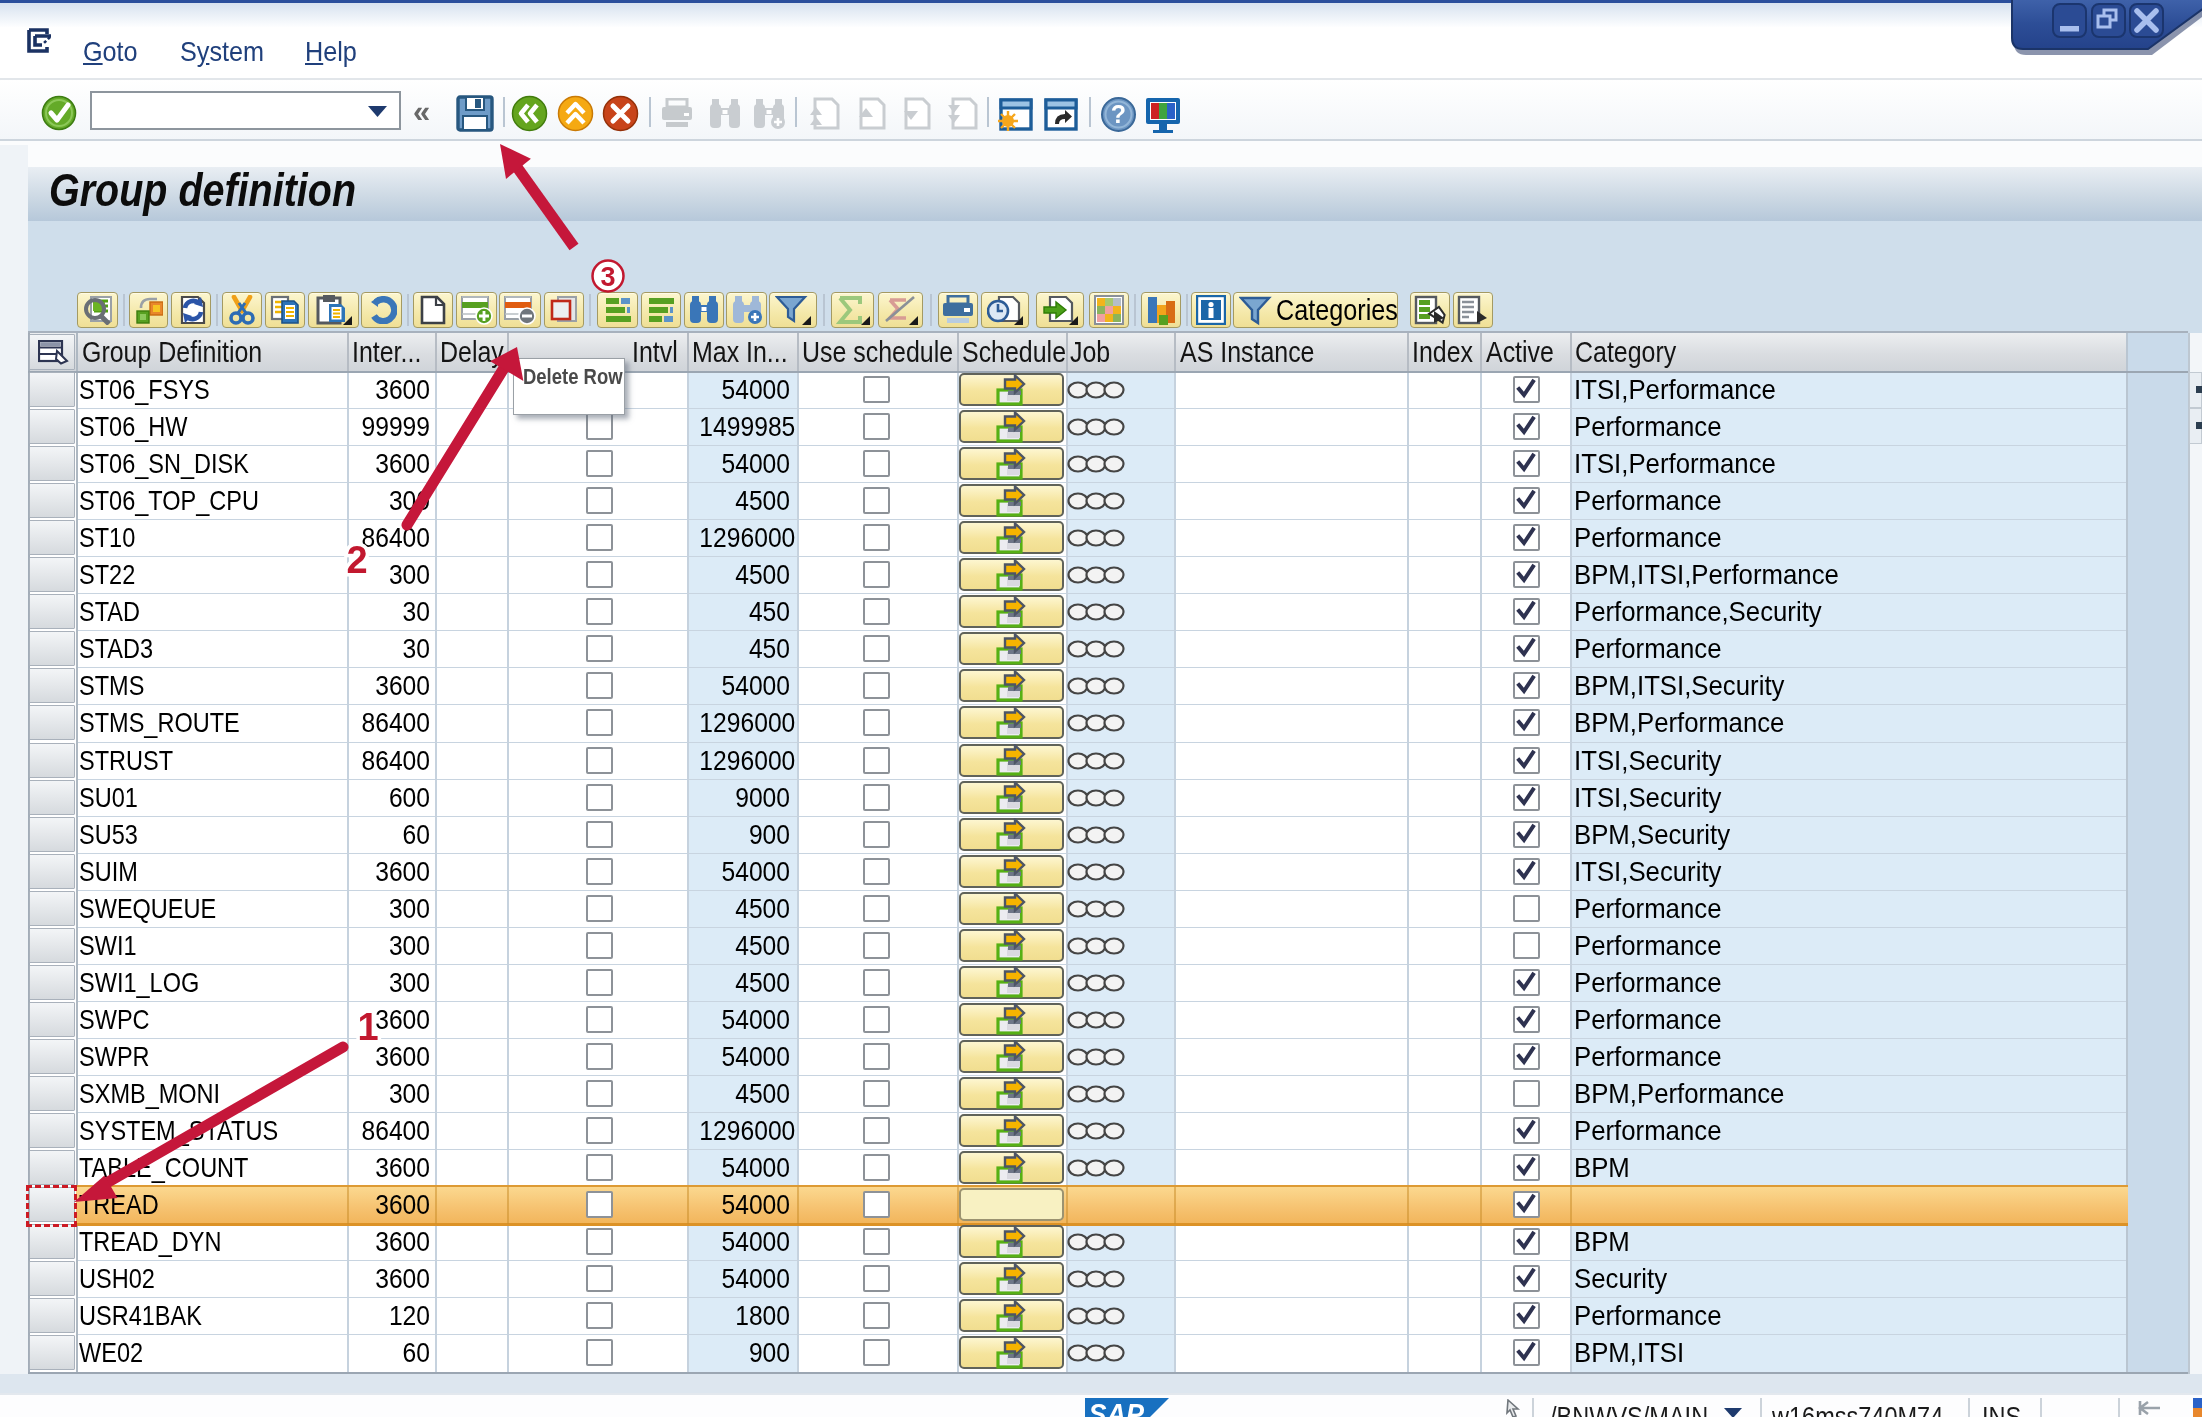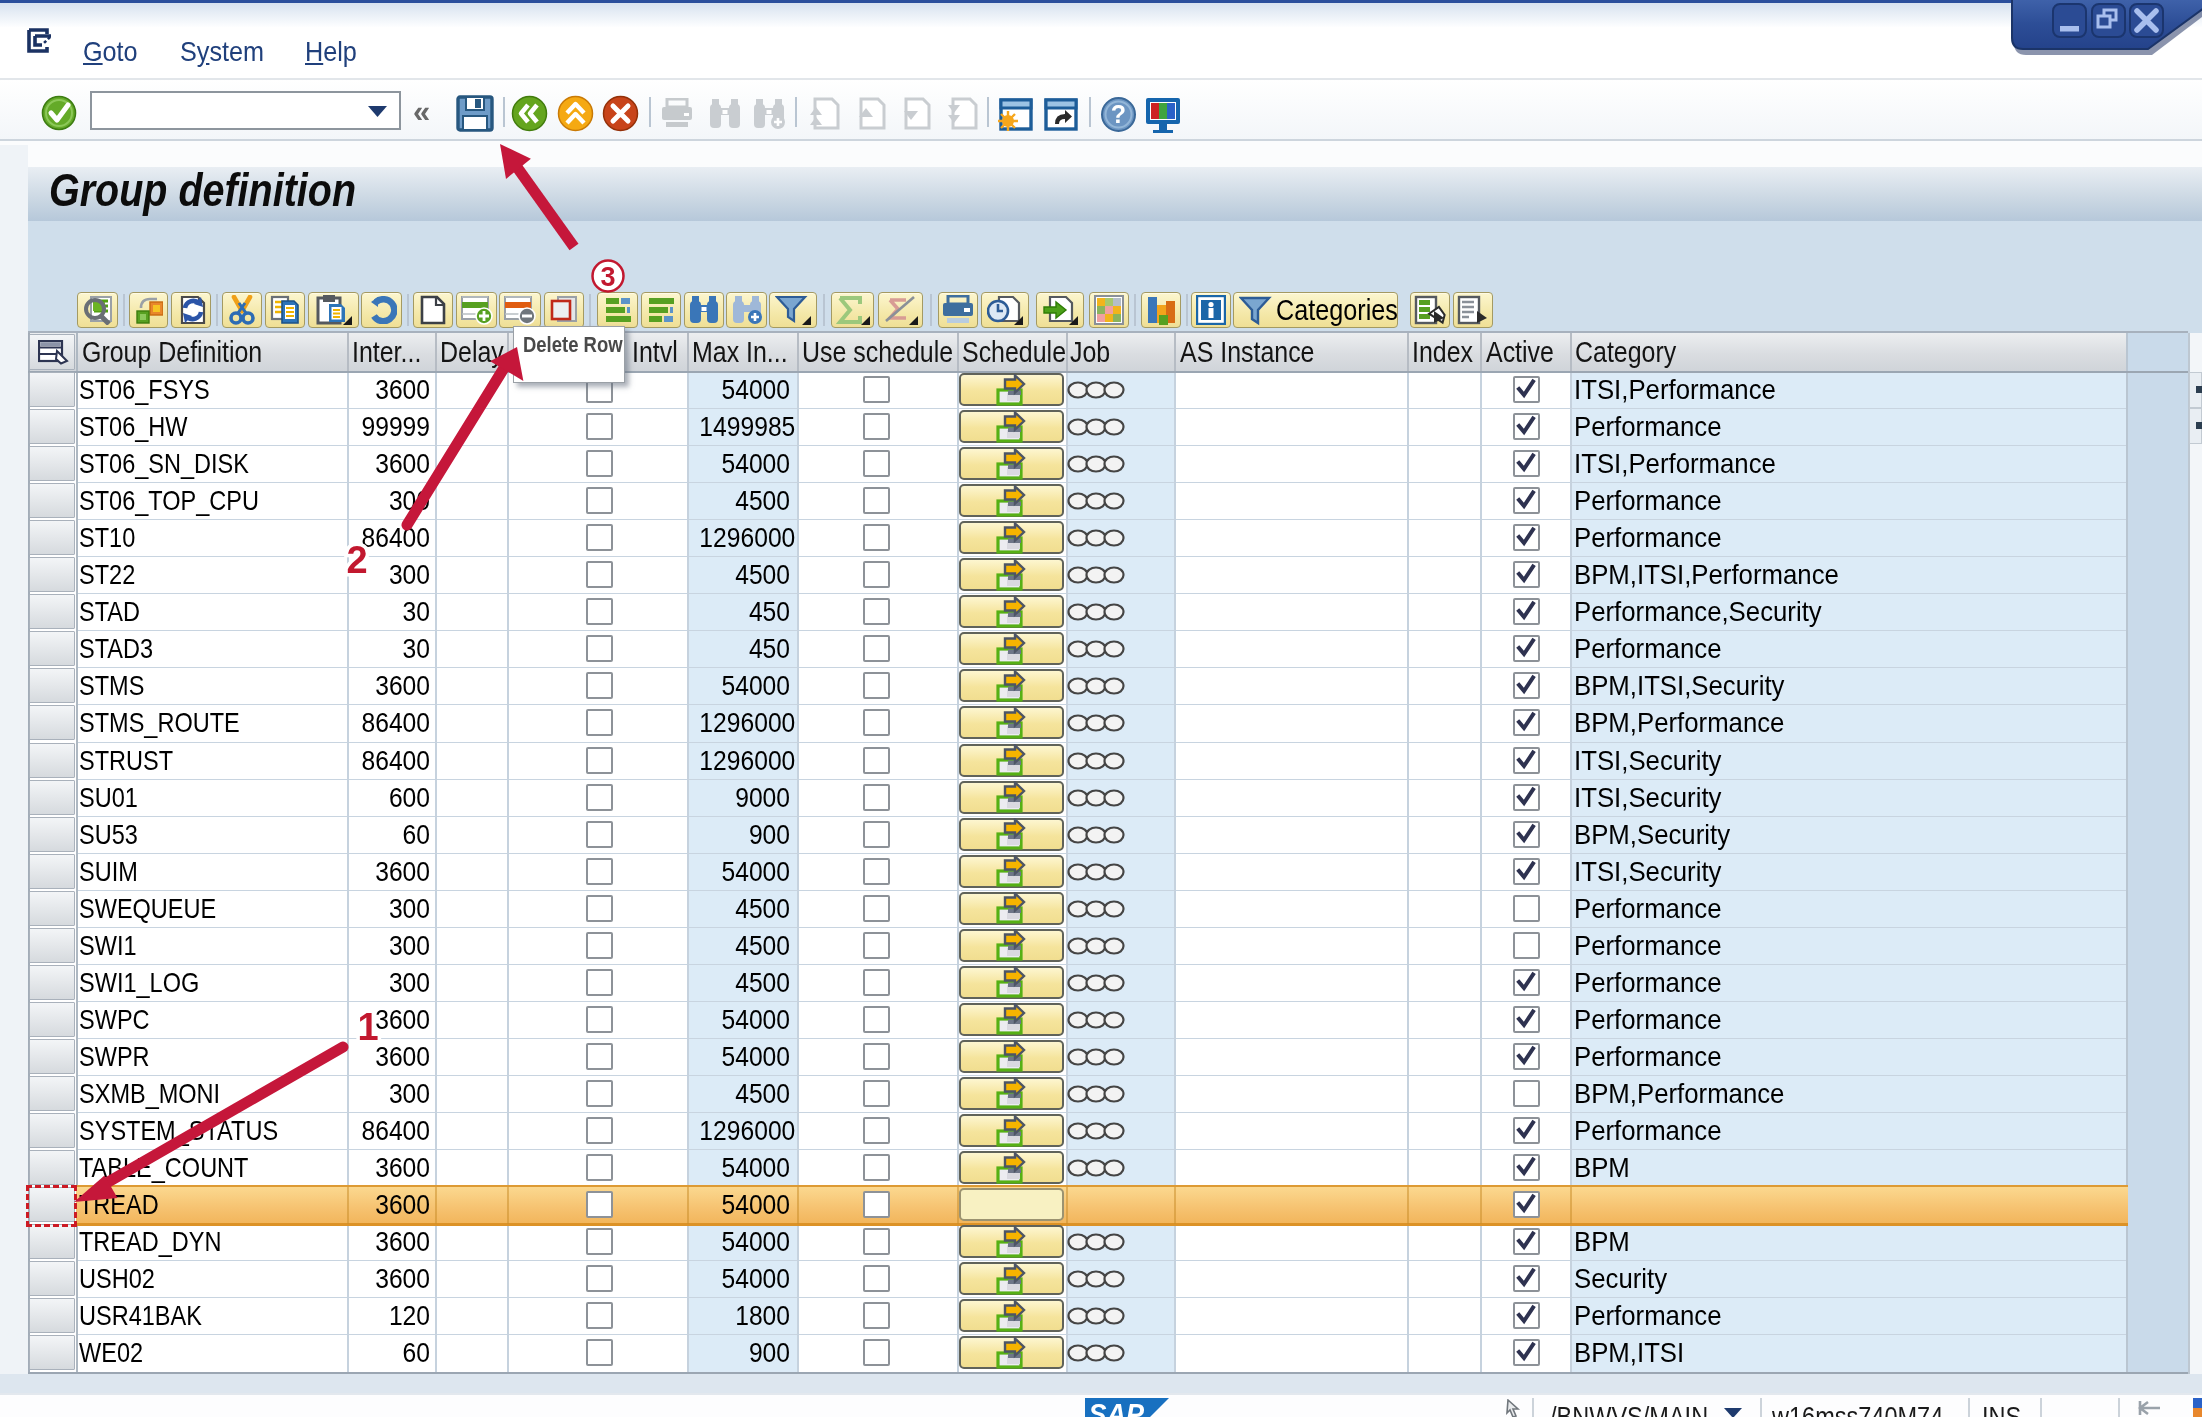--- a/index.html
+++ b/index.html
@@ -1124,21 +1124,21 @@
 <ellipse cx="29" cy="9" rx="9.5" ry="7.5" fill="#f3f3f3" stroke="#454545" stroke-width="2.2"></ellipse>
 <ellipse cx="47" cy="9" rx="9.5" ry="7.5" fill="#f3f3f3" stroke="#454545" stroke-width="2.2"></ellipse>
 </svg>
 <div class="cb" style="left:1513px;top:1339.3px">
     <svg width="23" height="23" viewBox="0 0 23 23" style="position:absolute;left:0;top:0">
       <path d="M4,11 L9,17 L18,3.5" fill="none" stroke="#2e3250" stroke-width="4" stroke-linecap="square"></path>
     </svg>
   </div>
 <div class="cat" style="left:1574px;top:1334.3px;line-height:37px">BPM,ITSI</div>
 <div class="a" style="left:26px;top:1184.6px;width:51px;height:42px;border:3.5px dashed #cc1a24"></div>
-<div class="a" style="left:513px;top:326px;width:112px;height:57px;background:#fff;border:1px solid #9aa0a6;box-shadow:4px 4px 5px rgba(100,110,125,.55)">
+<div class="a" style="left:513px;top:358px;width:112px;height:57px;background:#fff;border:1px solid #9aa0a6;box-shadow:4px 4px 5px rgba(100,110,125,.55)">
 <div style="position:absolute;left:9px;top:5px;font-size:22px;font-weight:bold;color:#4a4a4a;white-space:nowrap;transform:scaleX(0.84);transform-origin:0 0">Delete Row</div>
   </div>
 <div class="a" style="left:0;top:1374px;width:2202px;height:20px;background:#dde6ef"></div>
 <div class="a" style="left:0;top:1393px;width:2202px;height:2px;background:#e3e8ee"></div>
 <div class="a" style="left:0;top:1395px;width:2202px;height:22px;background:#fdfdfe"></div>
 <svg class="a" style="left:1085px;top:1398px" width="84" height="19" viewBox="0 0 84 19">
 <polygon points="0,0 84,0 65,19 0,19" fill="#1870c0"></polygon>
 <text x="4" y="26" font-family="Liberation Sans" font-size="30" font-weight="bold" font-style="italic" fill="#fff" transform="scale(0.9,1)">SAP</text>
 </svg>
 <svg class="a" style="left:1504px;top:1399px" width="18" height="18" viewBox="0 0 18 18">

